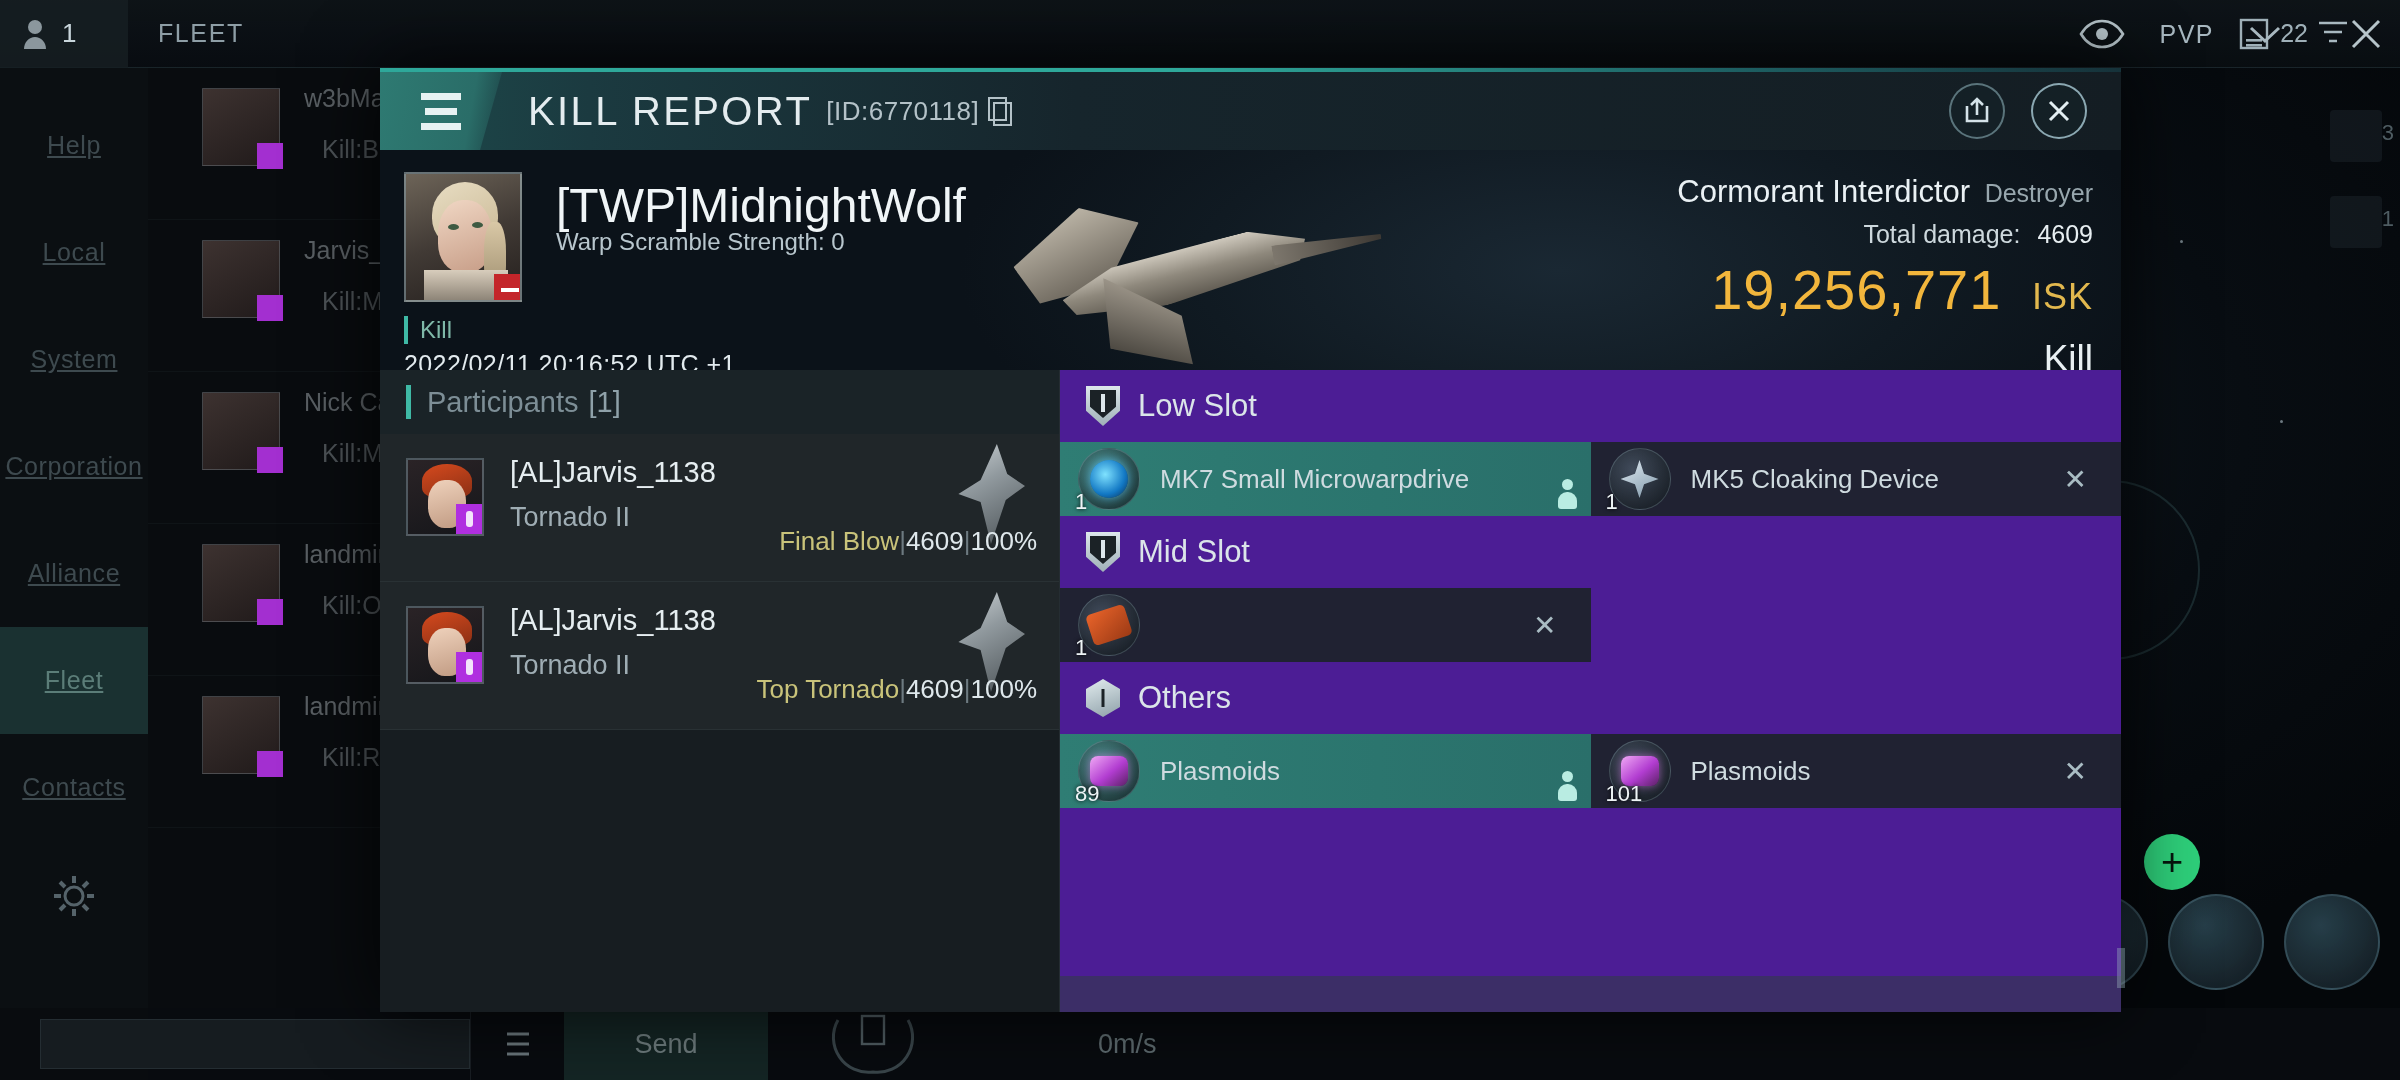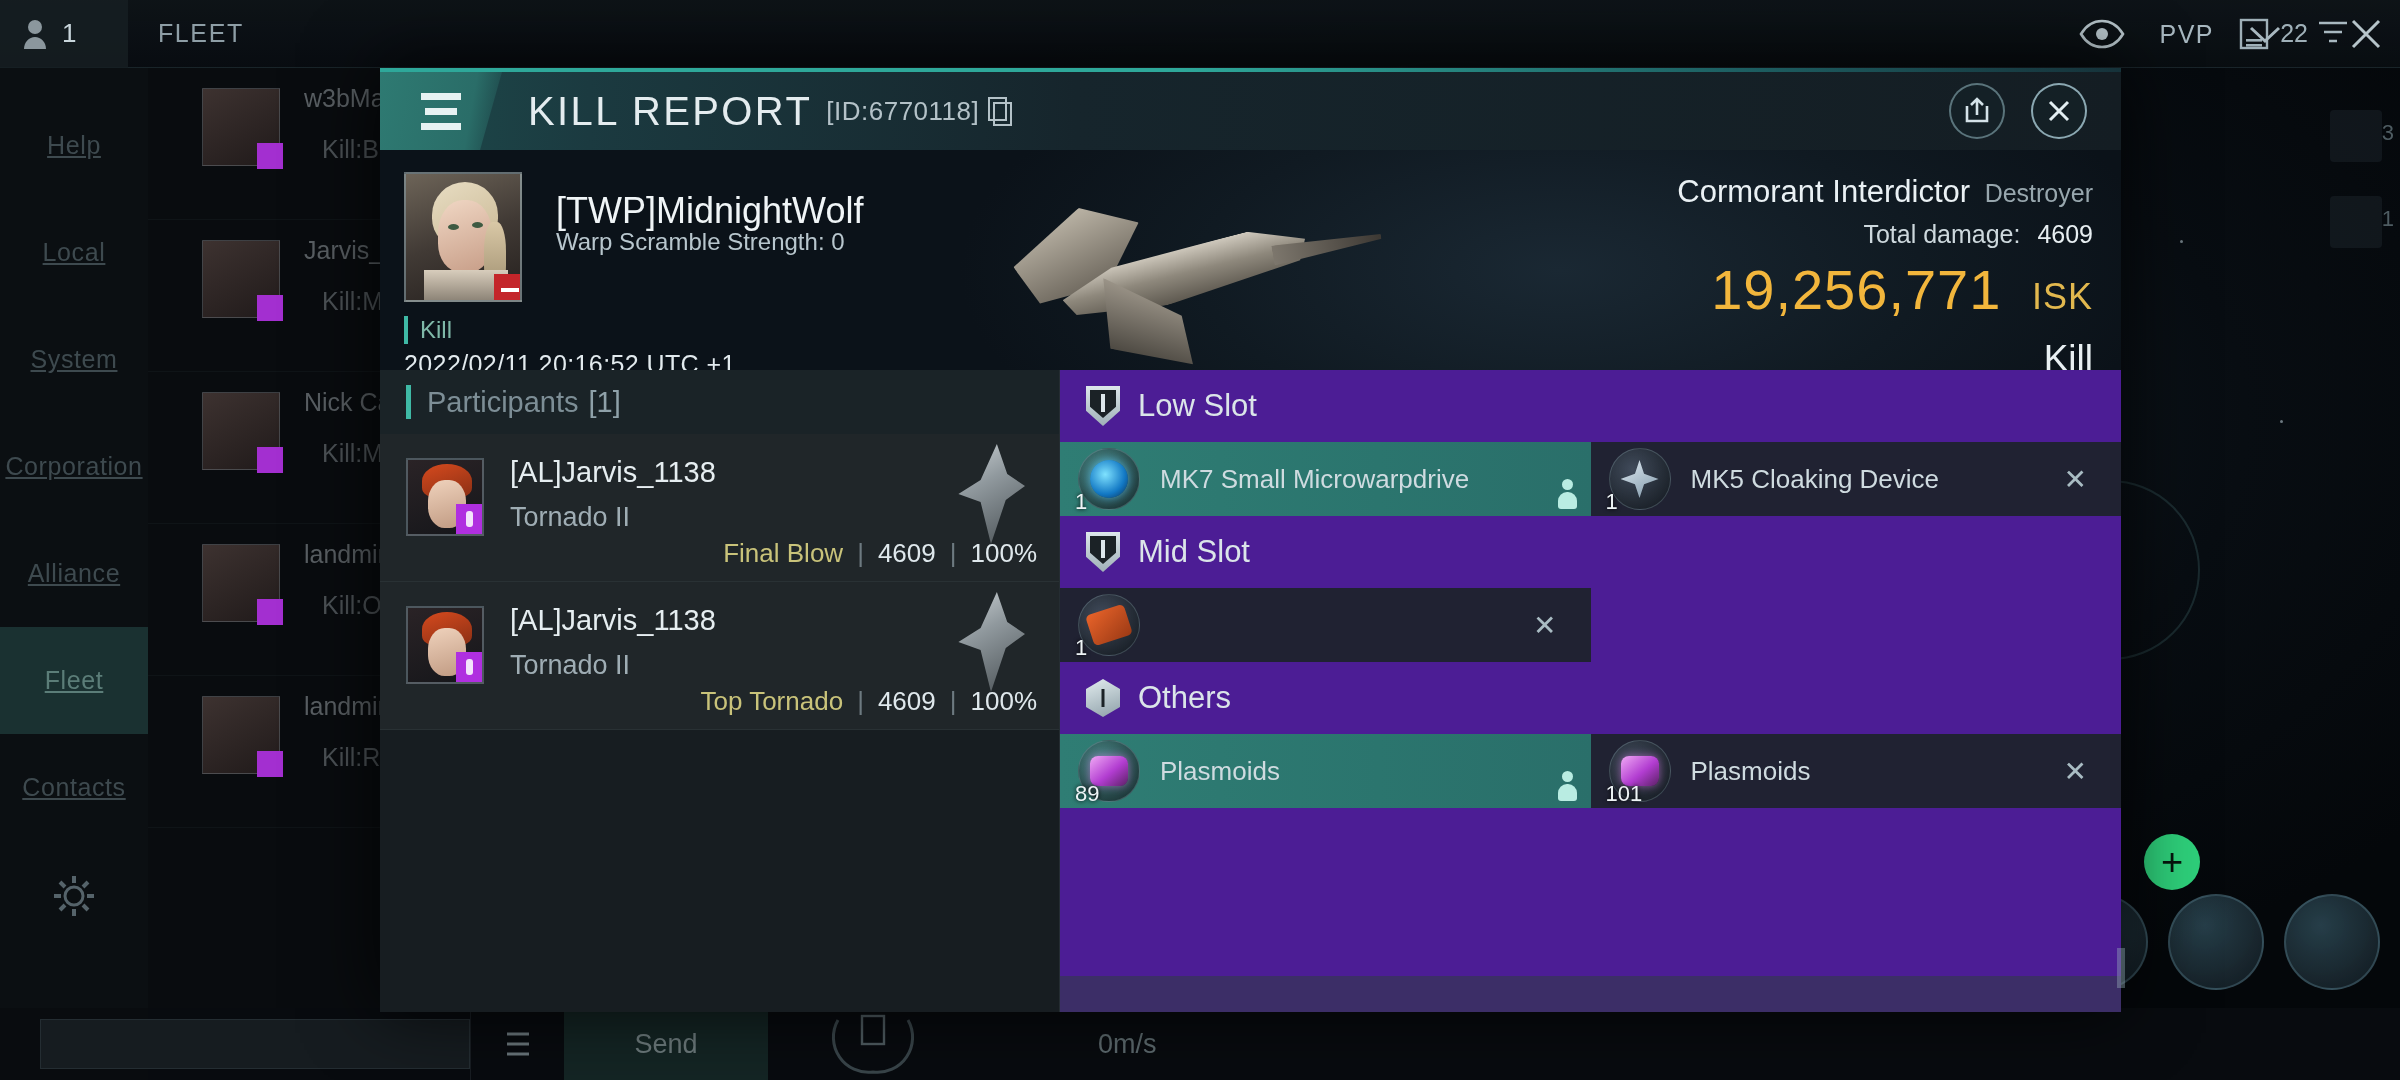--- a/index.html
+++ b/index.html
@@ -222,21 +222,21 @@
   .face-body {
     position: absolute; left: 18px; bottom: 0; width: 84px; height: 30px;
     background: linear-gradient(180deg, #d8cdbc, #8e8578);
   }
   .minus-badge {
     position: absolute; right: -6px; bottom: -6px; width: 32px; height: 32px;
     background: #c4252a; display: flex; align-items: center; justify-content: center;
   }
   .minus-badge span { width: 18px; height: 4px; background: #fff; display: block; }
 
-  .hero-name { position: absolute; left: 176px; top: 28px; color: #f0f5f7; font-size: 36px; margin-top: 12px; }
+  .hero-name { position: absolute; left: 176px; top: 28px; color: #f0f5f7; font-size: 48px; }
   .hero-sub { position: absolute; left: 176px; top: 78px; color: #b8c6cd; font-size: 24px; }
   .hero-killtag {
     position: absolute; left: 24px; top: 166px; color: #7fb8a8; font-size: 24px;
     padding-left: 12px; border-left: 4px solid #3fb9a5;
   }
   .hero-date { position: absolute; left: 24px; top: 200px; color: #e2eaee; font-size: 25px; letter-spacing: .4px; }
 
   .hero-ship {
     position: absolute; left: 620px; top: 36px; width: 400px; height: 190px;
   }
@@ -320,22 +320,22 @@
   .pav-badge {
     position: absolute; right: 0; bottom: 0; width: 26px; height: 30px;
     background: #b02fe0; display: flex; align-items: center; justify-content: center;
   }
   .pav-badge i {
     width: 7px; height: 16px; background: #f3e3fb; border-radius: 3px; display: block;
   }
   .part-name { position: absolute; left: 130px; top: 22px; color: #e6eef1; font-size: 29px; }
   .part-ship { position: absolute; left: 130px; top: 68px; color: #9fadb4; font-size: 27px; }
   .part-stats {
-    position: absolute; right: 22px; bottom: 12px;
-    display: flex; align-items: flex-start; gap: 14px; font-size: 26px;
+    position: absolute; right: 22px; bottom: 24px;
+    display: flex; align-items: flex-start; font-size: 26px;
   }
   .tag-final { color: #c9c37a; }
   .tag-top { color: #c9c37a; }
   .sep { color: #6d7a80; }
   .stat-v { color: #dfe8ec; }
   .part-shipimg {
     position: absolute; right: 34px; top: 10px; width: 74px; height: 100px;
   }
   .tship {
     position: absolute; inset: 0;

